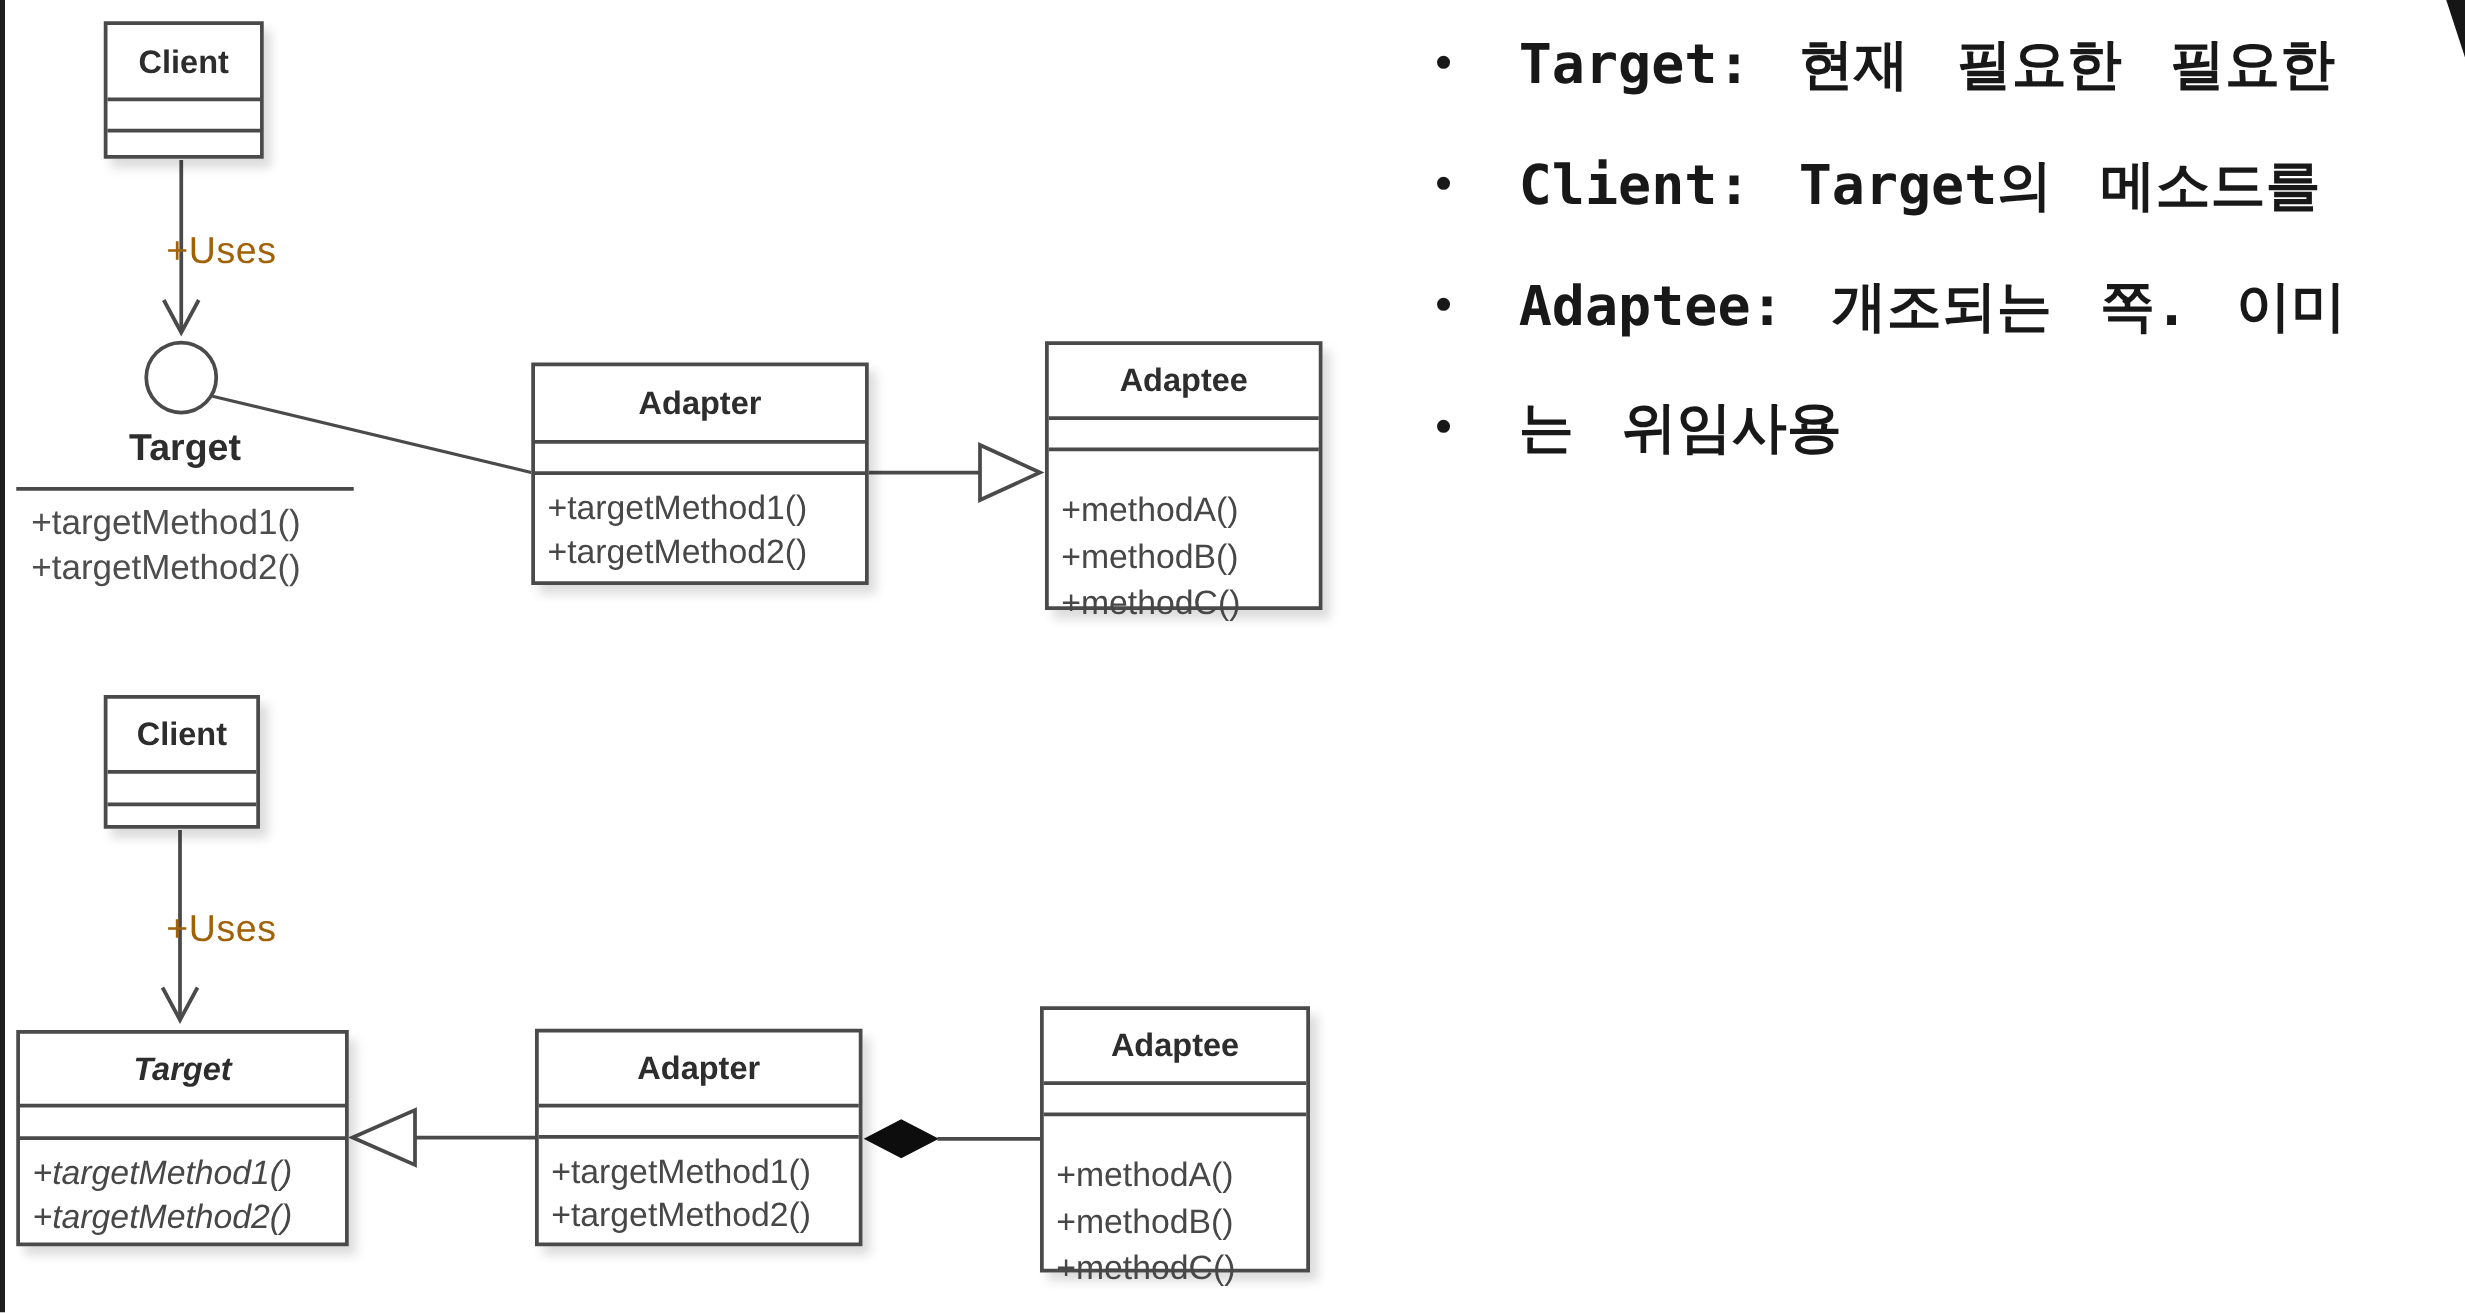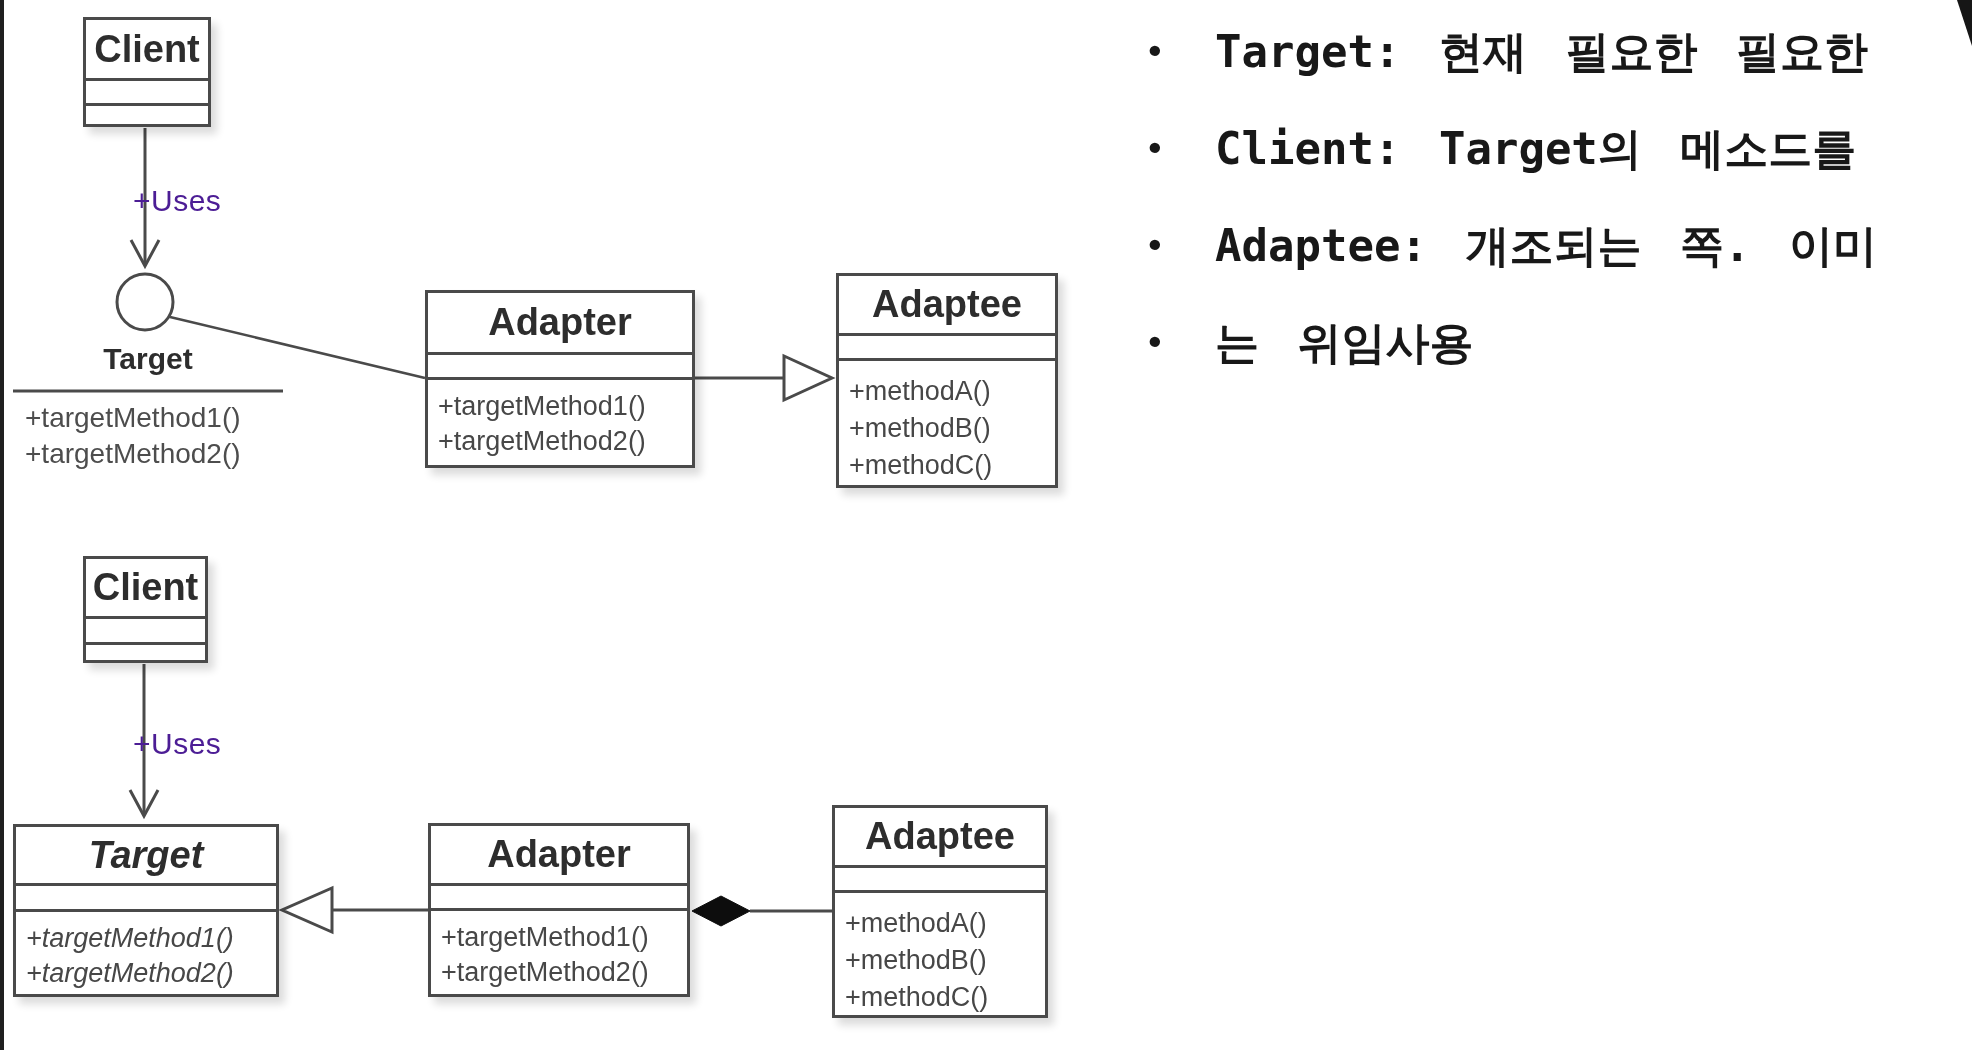--- a/index.html
+++ b/index.html
@@ -43,40 +43,40 @@
     background: #fff;
     border: 3px solid var(--line);
     box-shadow: 6px 7px 8px rgba(0,0,0,0.14);
     display: flex;
     flex-direction: column;
   }
   .uml-title {
     border-bottom: 3px solid var(--line);
     display: flex; align-items: center; justify-content: center;
     font-weight: bold;
-    font-size: 38px;
+    font-size: 26px;
     color: #2d2d2d;
     flex: 0 0 auto;
   }
   .uml-row { border-bottom: 3px solid var(--line); flex: 0 0 auto; }
   .uml-methods {
     flex: 1 1 auto;
     padding: 9px 0 0 10px;
     font-size: 27px;
     line-height: 35px;
     color: #474747;
     white-space: nowrap;
   }
-  .uml-methods.wide { line-height: 37px; padding-top: 12px; }
+  .uml-methods.wide { line-height: 37px; padding-top: 29px; }
   .italic, .italic .uml-title, .italic .uml-methods { font-style: italic; }
 
   .uses-label {
     position: absolute;
     font-size: 30px;
-    color: #4c1d95;
+    color: #a16207;
     letter-spacing: 0.5px;
   }
   .lollipop-name {
     position: absolute;
     left: 13px; top: 342px; width: 270px;
     text-align: center;
     font-weight: bold;
     font-size: 30px;
     color: #2d2d2d;
   }

